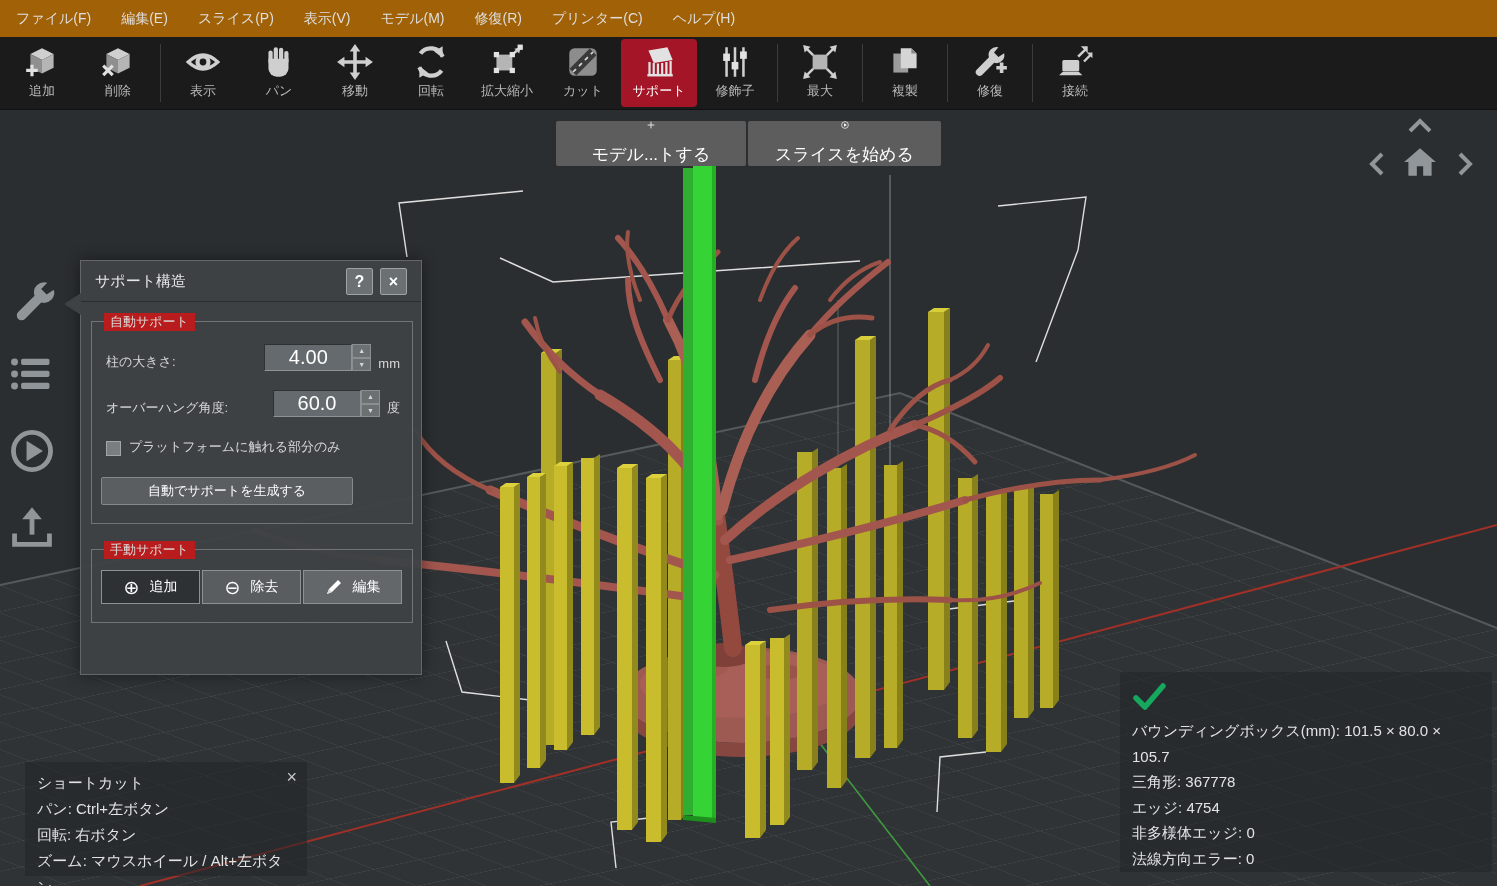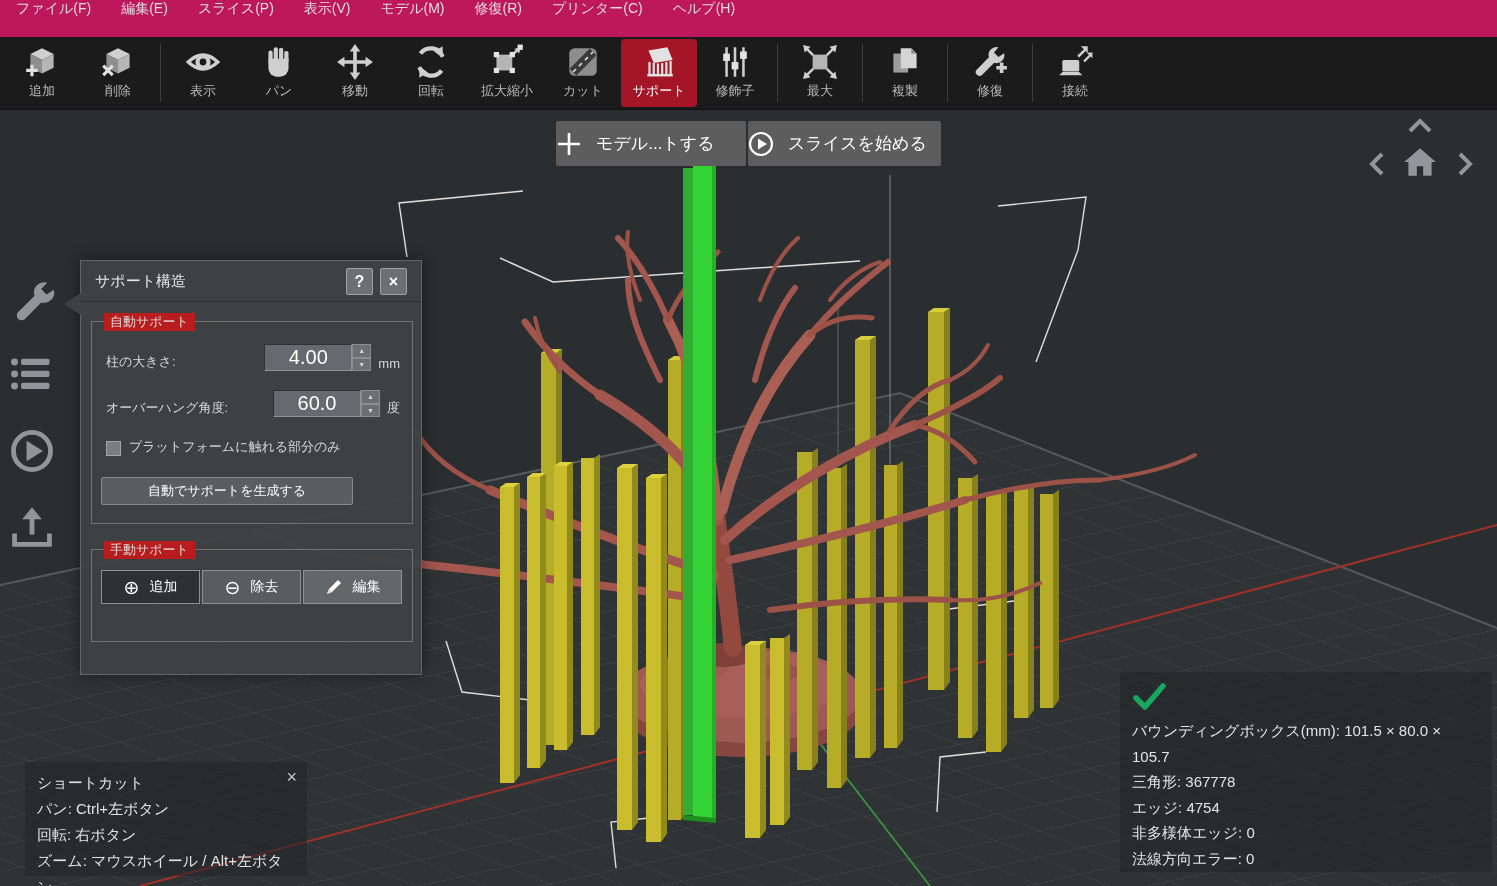--- a/index.html
+++ b/index.html
@@ -1,34 +1,34 @@
 <!DOCTYPE html>
 <html><head>
 <meta charset="utf-8">
 <style>
   * { margin:0; padding:0; box-sizing:border-box; }
   html,body { width:1497px; height:886px; overflow:hidden; background:#1b1b1b;
     font-family:"Liberation Sans","DejaVu Sans",sans-serif; }
-  .menubar { position:absolute; left:0; top:0; width:1497px; height:37px; background:#be185d;
-    display:flex; padding-left:16px; gap:30px; z-index:40; }
+  .menubar { position:absolute; left:0; top:0; width:1497px; height:37px; background:#a16207;
+    display:flex; align-items:center; padding-left:16px; gap:30px; z-index:40; }
   .menu-item { color:#dedede; font-size:14px; cursor:default; }
   .toolbar { position:absolute; left:0; top:37px; width:1497px; height:73px; background:#1b1b1b;
     display:flex; align-items:center; padding-left:4px; z-index:40; border-bottom:1px solid #111; }
   .tb-item { width:76px; height:68px; display:flex; flex-direction:column; align-items:center;
     justify-content:flex-start; padding-top:4px; border-radius:4px; }
   .tb-item .ticon { width:38px; height:38px; display:block; }
   .tb-item .tlabel { font-size:13px; color:#b9b9b9; margin-top:1px; white-space:nowrap; }
   .tb-item.active { background:#a31527; }
   .tb-item.active .tlabel { color:#fff; }
   .tb-sep { width:1px; height:58px; background:#3c3c3c; margin:0 4px; }
   .viewport { position:absolute; left:0; top:110px; width:1497px; height:776px; background:#2b2e30; }
   .scene { position:absolute; left:0; top:0; }
   .overlay-btns { position:absolute; left:556px; top:11px; display:flex; gap:2px; z-index:20; }
   .overlay-btn { height:45px; background:rgba(97,97,97,0.93); color:#fff; display:flex;
-    align-items:center; justify-content:flex-start; gap:14px; font-size:17px; border-radius:2px; cursor:pointer; }
+    align-items:center; justify-content:flex-start; gap:14px; font-size:17px; border-radius:2px; cursor:pointer;flex-direction:column; }
   .overlay-btn .oicon { width:26px; height:26px; }
   .nav-widget { position:absolute; right:18px; top:8px; width:110px; height:80px; z-index:20; }
   .nav-widget svg { position:absolute; }
   .side-tools { position:absolute; left:8px; top:165px; width:56px; z-index:20; }
   .side-icon { width:48px; height:48px; margin-bottom:28px; display:block; cursor:pointer; }
   .dlg { position:absolute; left:80px; top:150px; width:342px; height:415px;
     background:rgba(62,66,68,0.97); border:1px solid #63676a; box-shadow:0 0 14px rgba(0,0,0,.45); z-index:25; }
   .dlg-arrow { position:absolute; left:-17px; top:32px; width:0; height:0;
     border-top:11px solid transparent; border-bottom:11px solid transparent; border-right:17px solid #3e4244; }
   .dlg-title { position:absolute; left:14px; top:11px; font-size:15px; color:#e8e8e8; }
@@ -450,21 +450,21 @@
       </div>
       <div class="frow" style="top:116px;width:300px">
         <div class="chk"></div>
         <span class="flabel">プラットフォームに触れる部分のみ</span>
       </div>
       <div class="dlg-push" style="position:absolute;left:9px;top:155px;width:252px;height:28px">
         <span>自動でサポートを生成する</span>
       </div>
     </div>
 
-    <div class="grp" style="top:288px;height:93px">
+    <div class="grp" style="top:288px;height:74px">
       <span class="grp-legend">手動サポート</span>
       <div class="frow" style="top:20px;left:9px;gap:2px">
         <div class="man-btn" style="background:#2e3133">
           <span class="man-ic">⊕</span>
           <span>追加</span>
         </div>
         <div class="man-btn" style="background:#595d60">
           <span class="man-ic">⊖</span>
           <span>除去</span>
         </div>

